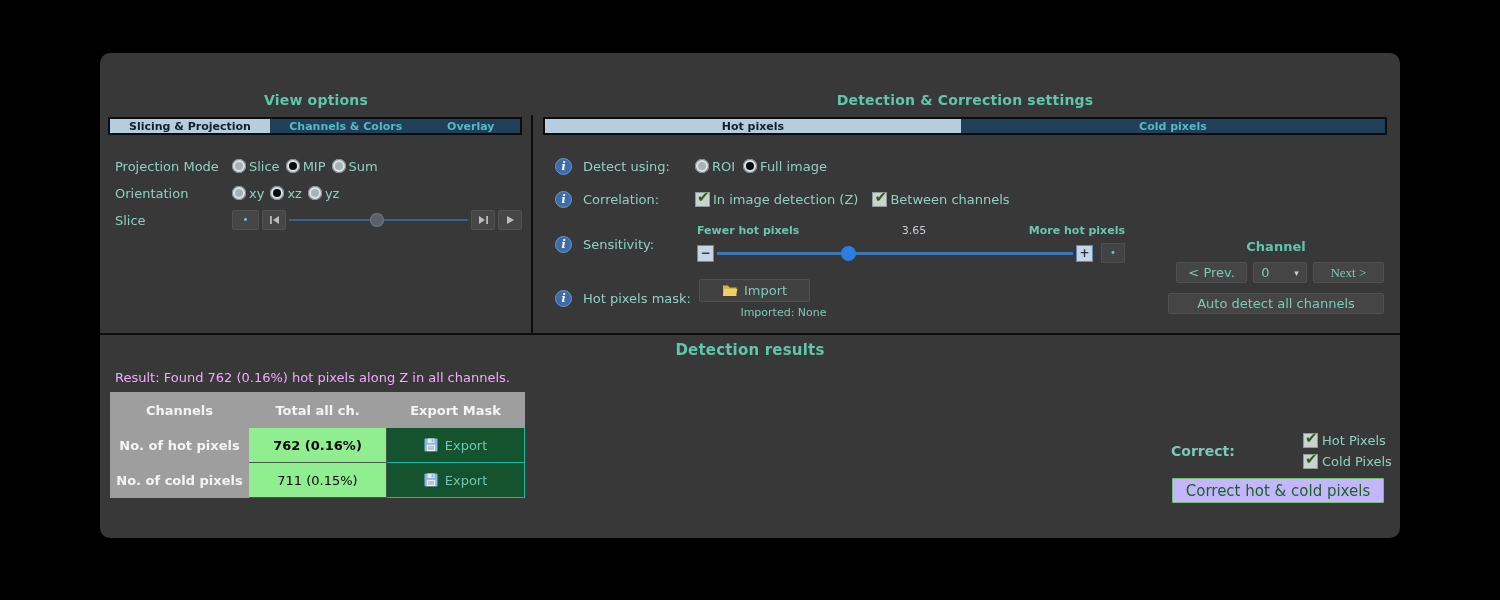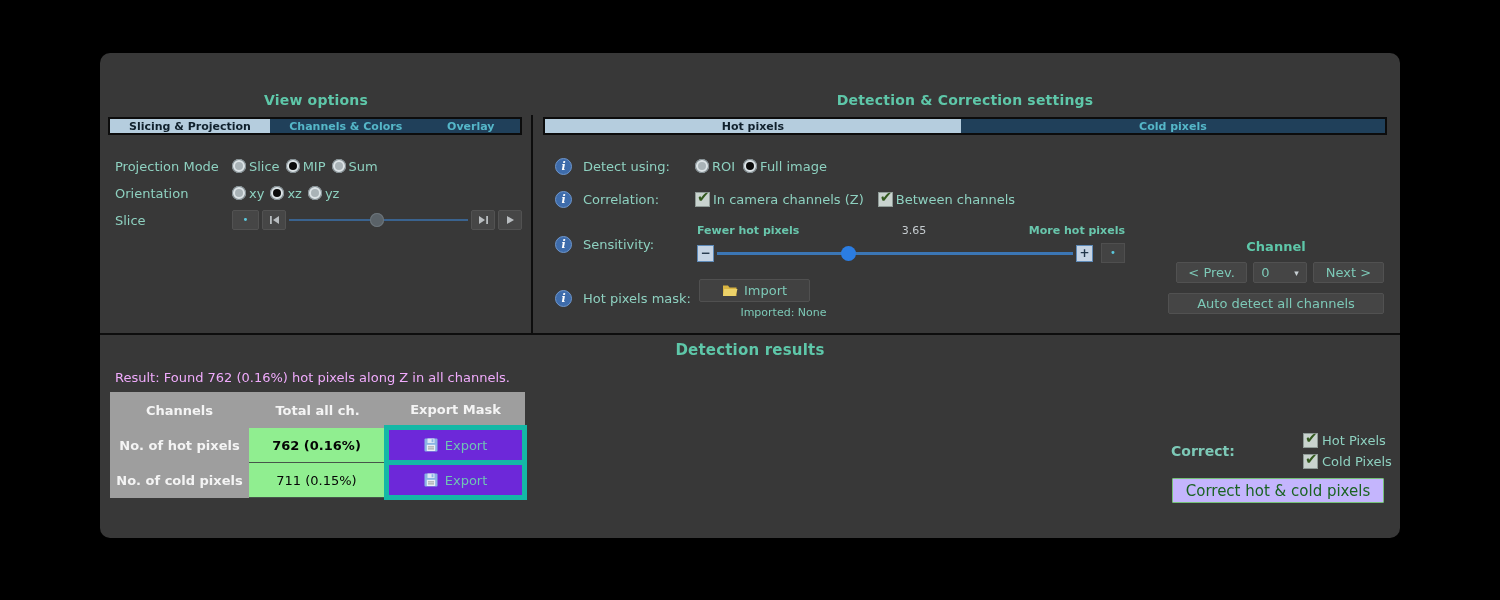--- a/index.html
+++ b/index.html
@@ -122,21 +122,21 @@
   
   .vdiv{position:absolute;left:431px;top:62px;width:2px;height:220px;background:#0d0d0d;}
   .hdiv{position:absolute;left:0;top:280px;width:100%;height:2px;background:#0d0d0d;}
   
   .summary{position:absolute;left:15px;top:317px;font-size:13px;color:#f0abfc;}
   .rtable{position:absolute;left:10px;top:339px;border-collapse:collapse;font-size:13px;}
   .rtable td{width:138px;height:35px;text-align:center;vertical-align:middle;box-sizing:border-box;padding:0;}
   .cell-gray{background:#9e9e9e;color:#f4f4f4;font-weight:bold;border:1px solid #9e9e9e;}
   .cell-green{background:#90ee90;color:#050505;border:1px solid #46564a;}
   .cell-green.b{font-weight:bold;}
-  .cell-dark{background:#6d28d9;border:5px solid #14b8a6;}
+  .cell-dark{background:#14532d;border:1px solid #14b8a6;}
   .exp{display:flex;align-items:center;justify-content:center;gap:7px;color:#6fc4b4;}
   
   .correct-label{position:absolute;left:1071px;top:390px;font-size:14px;font-weight:bold;color:#7dc9b7;}
   .ckcol{position:absolute;left:1203px;top:379px;display:flex;flex-direction:column;gap:4px;}
   .ckrow{display:flex;align-items:center;gap:4px;height:17px;}
   .cklbl{color:#8ed1c0;font-size:13px;}
   .correct-btn{
     position:absolute;left:1072px;top:425px;width:212px;height:25px;
     background:#c4b5fd;color:#1a6322;font-size:15px;border:1px solid #75c178;
     box-sizing:border-box;display:flex;align-items:center;justify-content:center;
@@ -253,21 +253,21 @@
   <div class="drow" style="top:137px;">
     <span class="info">
       <span>i</span>
     </span>
     <span class="lbl">Correlation:</span>
     <div class="optgroup" style="gap:14px;">
       <span class="opt">
         <span class="check">
           <span class="mark">✔</span>
         </span>
-        <span class="olbl">In camera channels (Z)</span>
+        <span class="olbl">In image detection (Z)</span>
       </span>
       <span class="opt">
         <span class="check">
           <span class="mark">✔</span>
         </span>
         <span class="olbl">Between channels</span>
       </span>
     </div>
   </div>
 
@@ -317,21 +317,21 @@
   <div class="imp-status" style="left:606px;top:253px;width:155px;">Imported: None</div>
 
   <div class="channel">
     <div class="ch-title">Channel</div>
     <div class="ch-row">
       <div class="btn" style="width:74px;">&lt; Prev.</div>
       <div class="btn dd" style="width:55px;">
         <span>0</span>
         <span class="chev">▾</span>
       </div>
-      <div class="btn" style="width:74px;">Next &gt;</div>
+      <div class="btn" style="width:74px;font-family:Liberation Serif, serif;">Next &gt;</div>
     </div>
     <div class="btn auto">Auto detect all channels</div>
   </div>
 
   <div class="sec-title" style="left:0;top:288px;width:1300px;font-size:15px;">Detection results</div>
 
   <div class="summary">Result: Found 762 (0.16%) hot pixels along Z in all channels.</div>
 
   <table class="rtable">
     <tbody>

